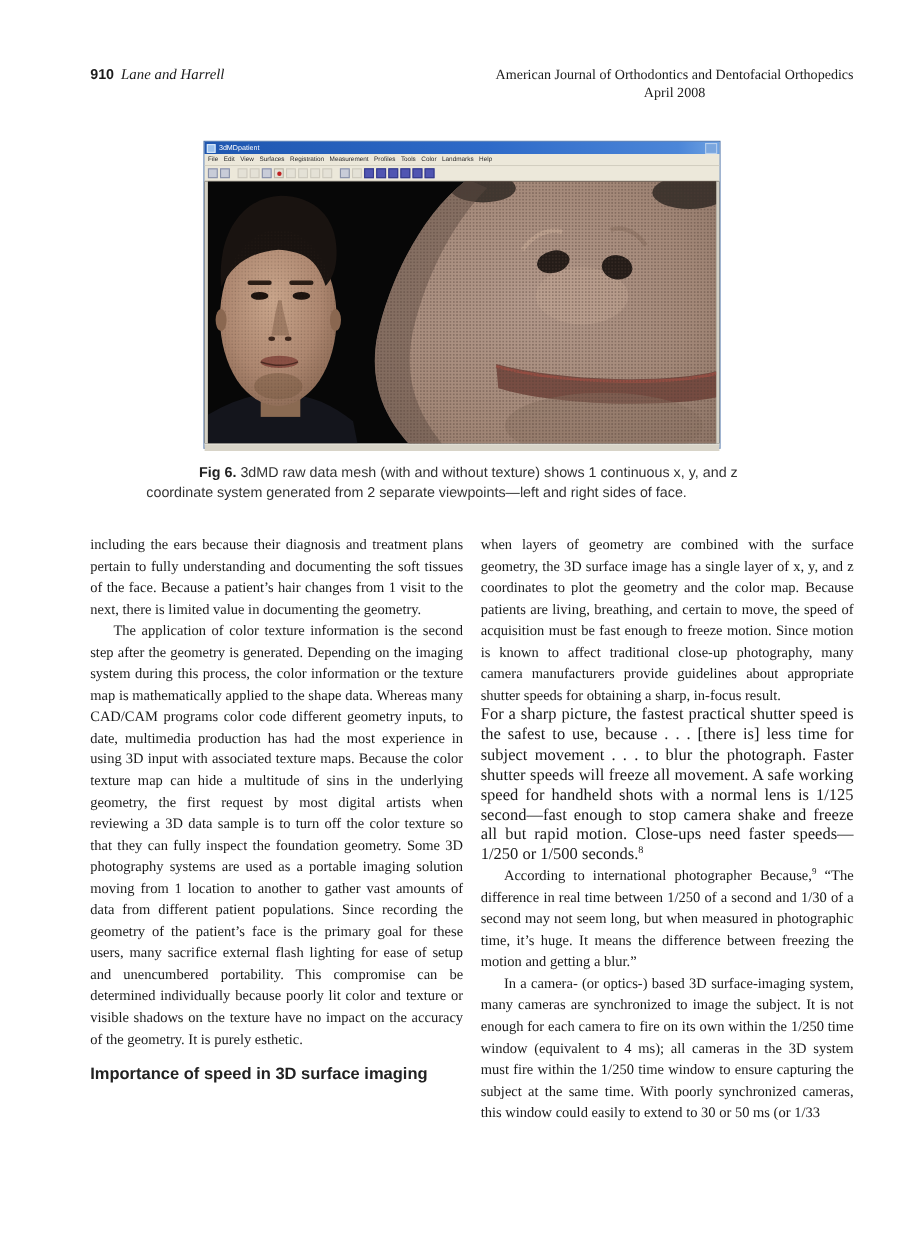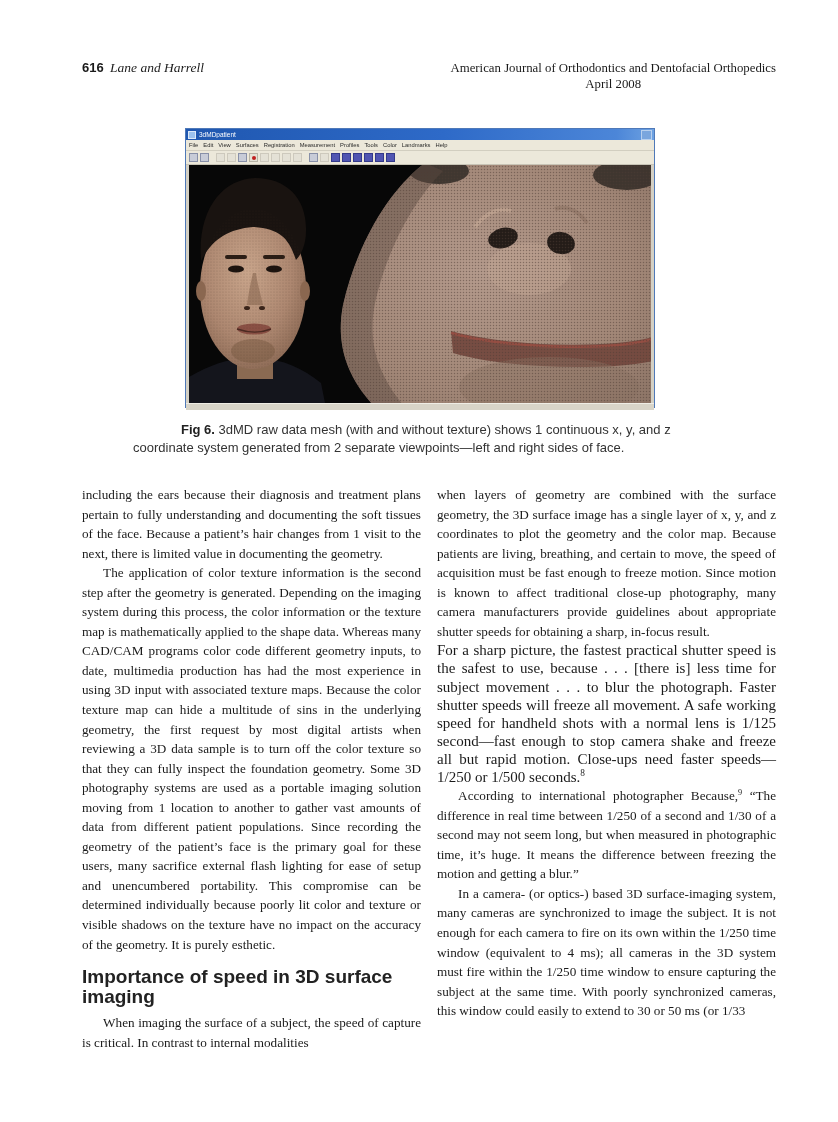--- a/index.html
+++ b/index.html
@@ -44,32 +44,32 @@
            font-family:"Liberation Sans",sans-serif;font-size:13px;line-height:17.5px;color:#333;}
   #caption .figlabel{font-weight:bold;color:#222;padding-left:48px;}
 
   
   .col{position:absolute;top:485px;width:339px;font-size:13.2px;line-height:19.55px;
        text-align:justify;}
   #col-left{left:82px;}
   #col-right{left:437px;}
   .col p{margin:0;}
   .col p.indent{text-indent:1.6em;}
-  .section-head{font-family:"Liberation Sans",sans-serif;font-weight:bold;font-size:19px;
+  .section-head{font-family:"Liberation Sans",sans-serif;font-weight:bold;font-size:15px;
                 color:#222;margin:13px 0 7px 0;text-align:left;}
   .quote{margin:5px 0 7px 18px;font-size:15px;line-height:18.1px;}
   sup{font-size:0.62em;vertical-align:super;line-height:0;}
 </style>
 </head>
 <body>
 
 <div id="page">
 
   <div class="runhead-left">
-    <span class="pgnum">616</span>
+    <span class="pgnum">910</span>
     <span class="authors">Lane and Harrell</span>
   </div>
   <div class="runhead-right">
     <div>American Journal of Orthodontics and Dentofacial Orthopedics</div>
     <div>April 2008</div>
   </div>
 
   <div id="fig-window">
     <div class="titlebar">
       <span class="appicon"></span>
@@ -185,21 +185,20 @@
   </div>
 
   <div id="caption">
     <span class="figlabel">Fig 6.</span><span> 3dMD raw data mesh (with and without texture) shows 1 continuous x, y, and z coordinate system generated from 2 separate viewpoints—left and right sides of face.</span>
   </div>
 
   <div class="col" id="col-left">
     <p>including the ears because their diagnosis and treatment plans pertain to fully understanding and documenting the soft tissues of the face. Because a patient’s hair changes from 1 visit to the next, there is limited value in documenting the geometry.</p>
     <p class="indent">The application of color texture information is the second step after the geometry is generated. Depending on the imaging system during this process, the color information or the texture map is mathematically applied to the shape data. Whereas many CAD/CAM programs color code different geometry inputs, to date, multimedia production has had the most experience in using 3D input with associated texture maps. Because the color texture map can hide a multitude of sins in the underlying geometry, the first request by most digital artists when reviewing a 3D data sample is to turn off the color texture so that they can fully inspect the foundation geometry. Some 3D photography systems are used as a portable imaging solution moving from 1 location to another to gather vast amounts of data from different patient populations. Since recording the geometry of the patient’s face is the primary goal for these users, many sacrifice external flash lighting for ease of setup and unencumbered portability. This compromise can be determined individually because poorly lit color and texture or visible shadows on the texture have no impact on the accuracy of the geometry. It is purely esthetic.</p>
     <div class="section-head">Importance of speed in 3D surface imaging</div>
-    <p class="indent">When imaging the surface of a subject, the speed of capture is critical. In contrast to internal modalities</p>
   </div>
 
   <div class="col" id="col-right">
     <p>when layers of geometry are combined with the surface geometry, the 3D surface image has a single layer of x, y, and z coordinates to plot the geometry and the color map. Because patients are living, breathing, and certain to move, the speed of acquisition must be fast enough to freeze motion. Since motion is known to affect traditional close-up photography, many camera manufacturers provide guidelines about appropriate shutter speeds for obtaining a sharp, in-focus result.</p>
     <p class="quote"><span>For a sharp picture, the fastest practical shutter speed is the safest to use, because . . . [there is] less time for subject movement . . . to blur the photograph. Faster shutter speeds will freeze all movement. A safe working speed for handheld shots with a normal lens is 1/125 second—fast enough to stop camera shake and freeze all but rapid motion. Close-ups need faster speeds—1/250 or 1/500 seconds.</span><sup>8</sup></p>
     <p class="indent"><span>According to international photographer Because,</span><sup>9</sup> <span>“The difference in real time between 1/250 of a second and 1/30 of a second may not seem long, but when measured in photographic time, it’s huge. It means the difference between freezing the motion and getting a blur.”</span></p>
     <p class="indent">In a camera- (or optics-) based 3D surface-imaging system, many cameras are synchronized to image the subject. It is not enough for each camera to fire on its own within the 1/250 time window (equivalent to 4 ms); all cameras in the 3D system must fire within the 1/250 time window to ensure capturing the subject at the same time. With poorly synchronized cameras, this window could easily to extend to 30 or 50 ms (or 1/33</p>
   </div>
 
 </div>

